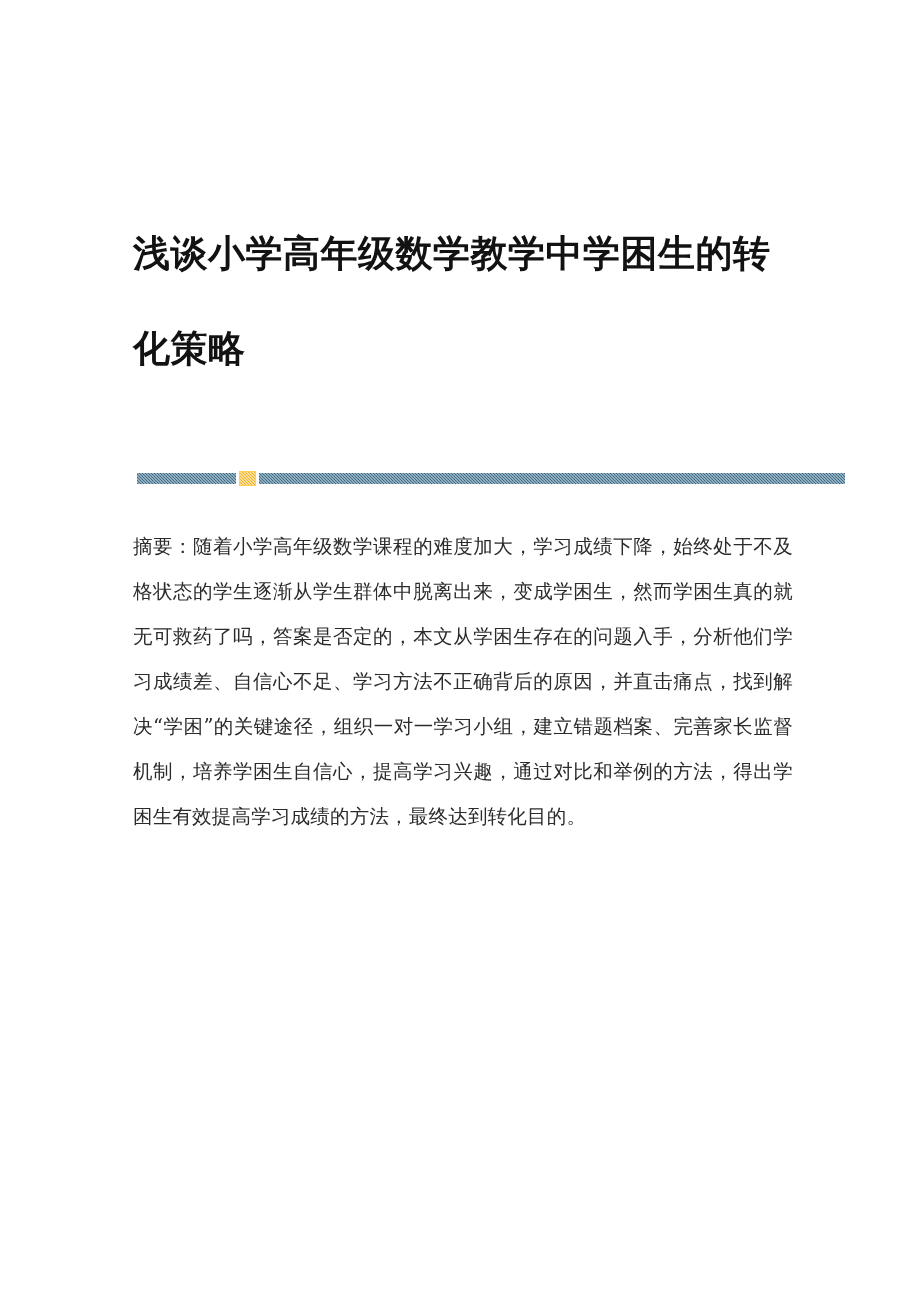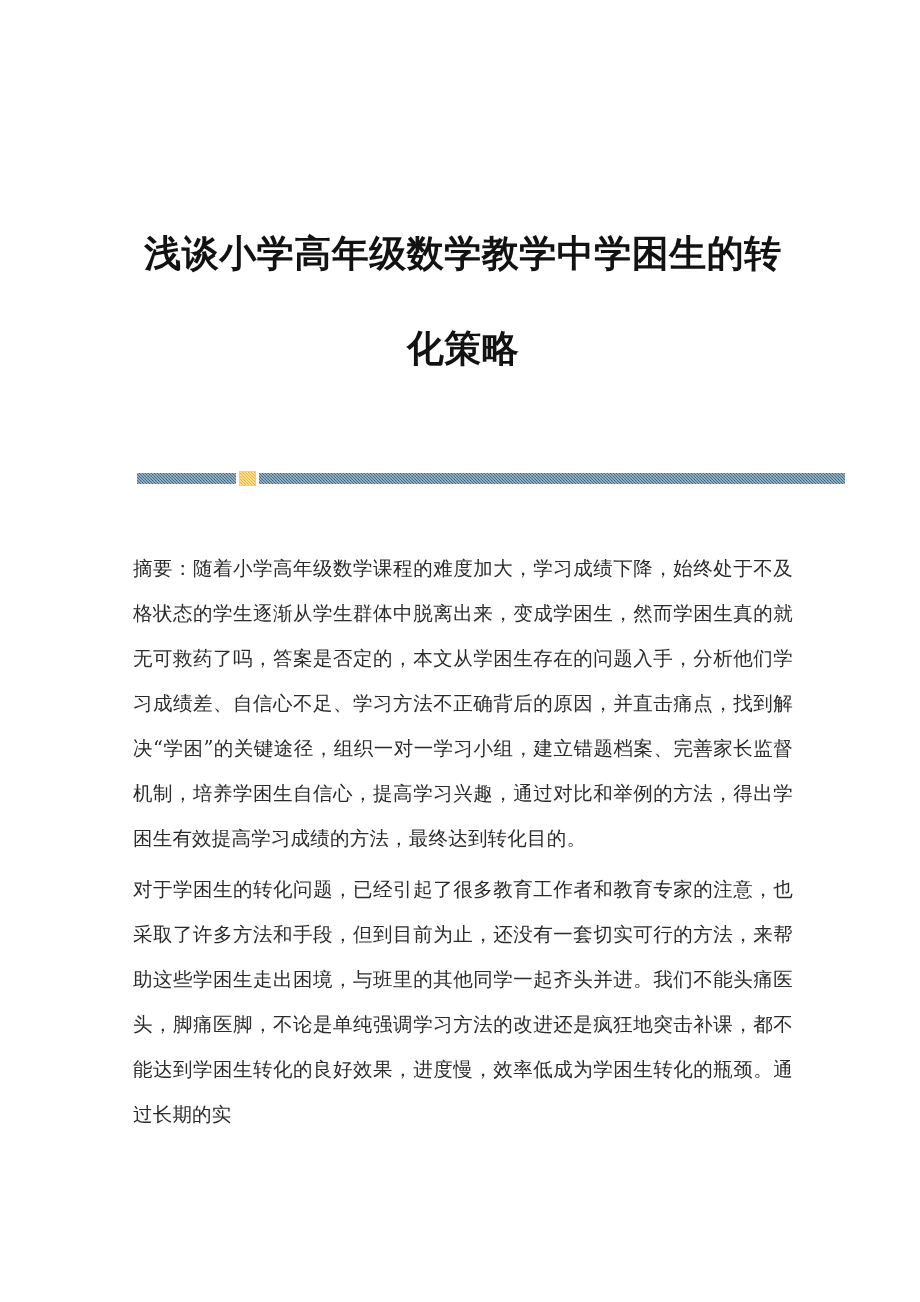--- a/index.html
+++ b/index.html
@@ -20,21 +20,20 @@
     overflow: hidden;
     margin: 0 auto;
   }
 
   
   .doc-title {
     position: absolute;
     left: 133px;
     top: 206px;
     width: 660px;
-    text-align: center;
     font-family: "DejaVu Serif", "Liberation Serif", serif;
     font-weight: 700;
     font-size: 37px;
     line-height: 95px;
     letter-spacing: 0.5px;
     color: #121212;
     white-space: pre-line;
   }
 
   
@@ -82,21 +81,21 @@
                       transparent 50%, rgba(255,255,255,0.55) 50%,
                       rgba(255,255,255,0.55) 75%, transparent 75%, transparent);
     background-size: 3px 3px;
     box-shadow: 0 0 0 1px #ffd24d;
   }
 
   
   .content {
     position: absolute;
     left: 133px;
-    top: 546px;
+    top: 524px;
     width: 660px;
   }
   .para {
     font-family: "DejaVu Serif", "Liberation Serif", serif;
     font-size: 19.5px;
     line-height: 45px;
     color: #2b2b2b;
     text-align: justify;
     text-justify: inter-ideograph;
     margin: 0;
@@ -114,16 +113,15 @@
   <div class="doc-title">浅谈小学高年级数学教学中学困生的转化策略</div>
 
   <div class="divider-wrap">
     <div class="divider-bar"></div>
     <div class="divider-gem-halo"></div>
     <div class="divider-gem"></div>
   </div>
 
   <div class="content">
     <p class="para abstract">摘要：随着小学高年级数学课程的难度加大，学习成绩下降，始终处于不及格状态的学生逐渐从学生群体中脱离出来，变成学困生，然而学困生真的就无可救药了吗，答案是否定的，本文从学困生存在的问题入手，分析他们学习成绩差、自信心不足、学习方法不正确背后的原因，并直击痛点，找到解决“学困”的关键途径，组织一对一学习小组，建立错题档案、完善家长监督机制，培养学困生自信心，提高学习兴趣，通过对比和举例的方法，得出学困生有效提高学习成绩的方法，最终达到转化目的。</p>
-    <p class="para body-open">对于学困生的转化问题，已经引起了很多教育工作者和教育专家的注意，也采取了许多方法和手段，但到目前为止，还没有一套切实可行的方法，来帮助这些学困生走出困境，与班里的其他同学一起齐头并进。我们不能头痛医头，脚痛医脚，不论是单纯强调学习方法的改进还是疯狂地突击补课，都不能达到学困生转化的良好效果，进度慢，效率低成为学困生转化的瓶颈。通过长期的实</p>
   </div>
 
 </div>
 
 </body></html>

